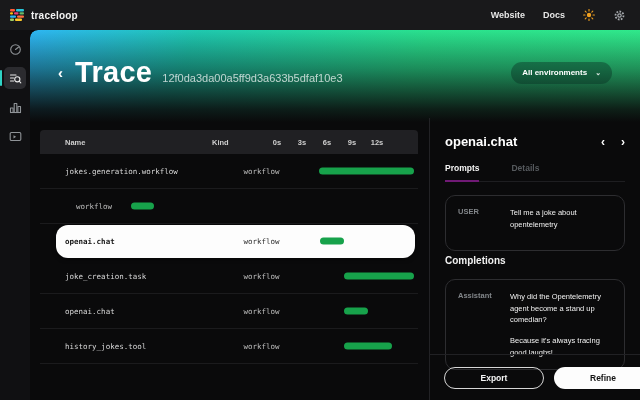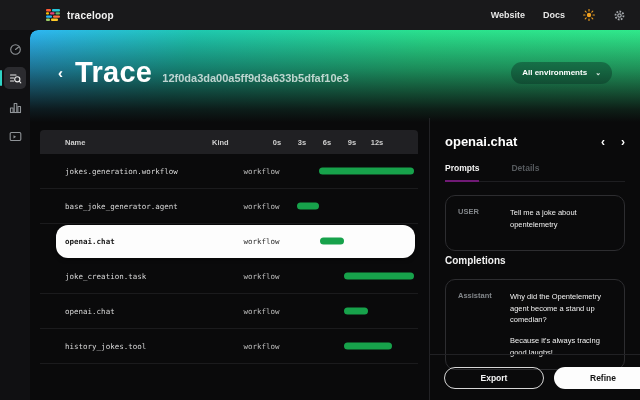--- a/index.html
+++ b/index.html
@@ -2,21 +2,21 @@
 <html><head>
 <meta charset="utf-8">
 <style>
   * { margin:0; padding:0; box-sizing:border-box; }
   html,body { width:640px; height:400px; overflow:hidden; background:#0a0a0b;
               font-family:"Liberation Sans", sans-serif; }
   .app { position:relative; width:640px; height:400px; background:#0a0a0b; }
 
   
   .topbar { position:absolute; top:0; left:0; width:640px; height:30px;
-            background:#19191b; display:flex; align-items:center; z-index:5;padding-left:36px; }
+            background:#19191b; display:flex; align-items:center; z-index:5; }
   .brand { display:flex; align-items:center; gap:6px; padding-left:10px; }
   .brand-name { color:#f2f2f2; font-size:10px; font-weight:700; letter-spacing:.2px; }
   .topbar-right { margin-left:auto; display:flex; align-items:center; gap:18px; padding-right:14px; }
   .nav-link { color:#e6e6e6; font-size:9px; font-weight:600; cursor:pointer; }
   .icon-btn { display:flex; align-items:center; justify-content:center; cursor:pointer; }
 
   
   .sidebar { position:absolute; top:30px; left:0; width:30px; height:370px;
              background:#101012; display:flex; flex-direction:column; align-items:center;
              padding-top:8px; gap:7px; z-index:5; }
@@ -32,21 +32,21 @@
           background:#0a0a0b; border-radius:8px 0 0 0; overflow:hidden; }
   .hero { position:absolute; top:0; left:0; width:610px; height:92px;
           border-radius:8px 0 0 0;
           background:
             linear-gradient(180deg, rgba(6,12,12,0) 0%, rgba(6,12,12,.40) 42%,
                             rgba(10,10,11,.90) 86%, #0a0a0b 100%),
             linear-gradient(112deg, #2eb6f4 0%, #1fc9b0 26%, #2ae28e 62%, #31ea8b 100%); }
   .hero-row { position:absolute; top:28px; left:0; width:610px; display:flex; align-items:center; }
   .back-btn { color:#fff; font-size:15px; font-weight:700; margin-left:28px; cursor:pointer; line-height:1; }
   .hero-title { color:#fff; font-size:29px; font-weight:800; letter-spacing:.3px; margin-left:12px; line-height:1; }
-  .hero-hash { color:rgba(255,255,255,.72); font-size:11px; font-weight:700; margin-left:10px; margin-top:10px; }
+  .hero-hash { color:rgba(255,255,255,.72); font-size:11px; font-weight:400; margin-left:10px; margin-top:10px; }
   .env-pill { margin-left:auto; margin-right:28px; height:22px; padding:0 11px;
               background:rgba(8,42,32,.40); border-radius:12px; display:flex;
               align-items:center; gap:8px; color:#fff; font-size:8px; font-weight:600; cursor:pointer; }
   .env-chev { font-size:7px; color:rgba(255,255,255,.85); }
 
   
   .table { position:absolute; top:100px; left:10px; width:378px; }
   .t-header { height:24px; background:#202023; border-radius:4px 4px 0 0;
               position:relative; display:flex; align-items:center;
               font-size:7.5px; font-weight:700; color:#cfcfcf; }
@@ -201,21 +201,20 @@
       </div>
       <div id="rows-host">
           <div class="t-row">
             <span class="cell-name">jokes.generation.workflow</span>
             <span class="cell-kind">workflow</span>
             <span class="track-zone">
               <span class="bar" style="left: 18.6667%; width: 78%; background: rgb(23, 162, 75);"></span>
             </span>
           </div>
           <div class="t-row">
-            <span class="cell-name">base_joke_generator.agent</span>
             <span class="cell-kind">workflow</span>
             <span class="track-zone">
               <span class="bar" style="left: 0%; width: 18.6667%; background: rgb(23, 162, 75);"></span>
             </span>
           </div>
           <div class="t-row selected">
             <div class="sel-bg"></div>
             <span class="cell-name">openai.chat</span>
             <span class="cell-kind">workflow</span>
             <span class="track-zone">

